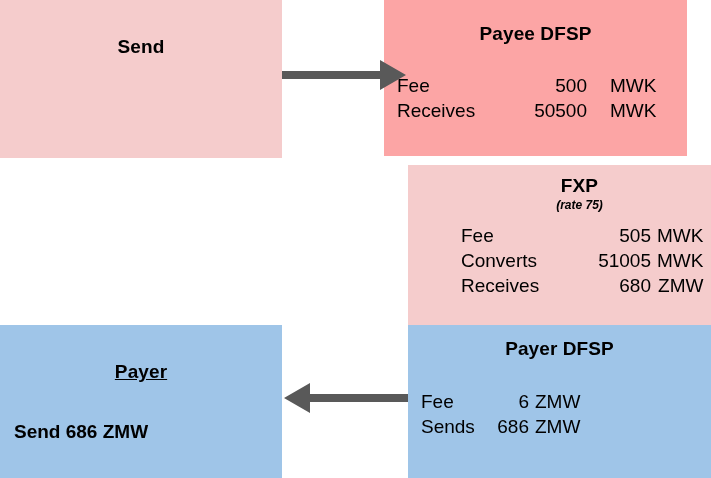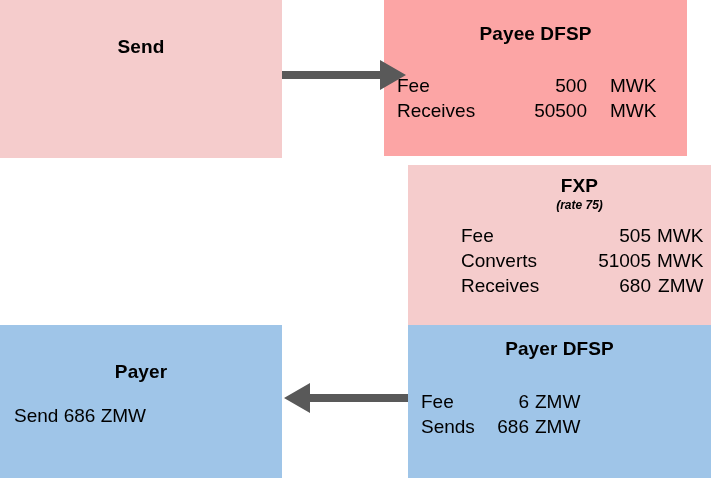--- a/index.html
+++ b/index.html
@@ -95,24 +95,25 @@
     margin-left: 13px;
   }
   #fxp-box .cell-label { min-width: 112px; }
   #fxp-box .cell-value { min-width: 78px; padding-right: 6px; margin-top: 40px; }
 
   
   #payer-box {
     left: 0px; top: 325px; width: 282px; height: 153px;
     background: #9FC5E8;
   }
-  #payer-box .box-title { margin-top: 36px; }
+  #payer-box .box-title { margin-top: 36px; text-decoration: underline; }
   #payer-box .simple-line {
-    margin-top: 22px;
+    margin-top: 38px;
     margin-left: 14px;
+    font-weight: bold;
   }
 
   
   #payer-dfsp-box {
     left: 408px; top: 325px; width: 303px; height: 153px;
     background: #9FC5E8;
   }
   #payer-dfsp-box .box-title { margin-top: 13px; }
   #payer-dfsp-box .rows {
     margin-top: 29px;

